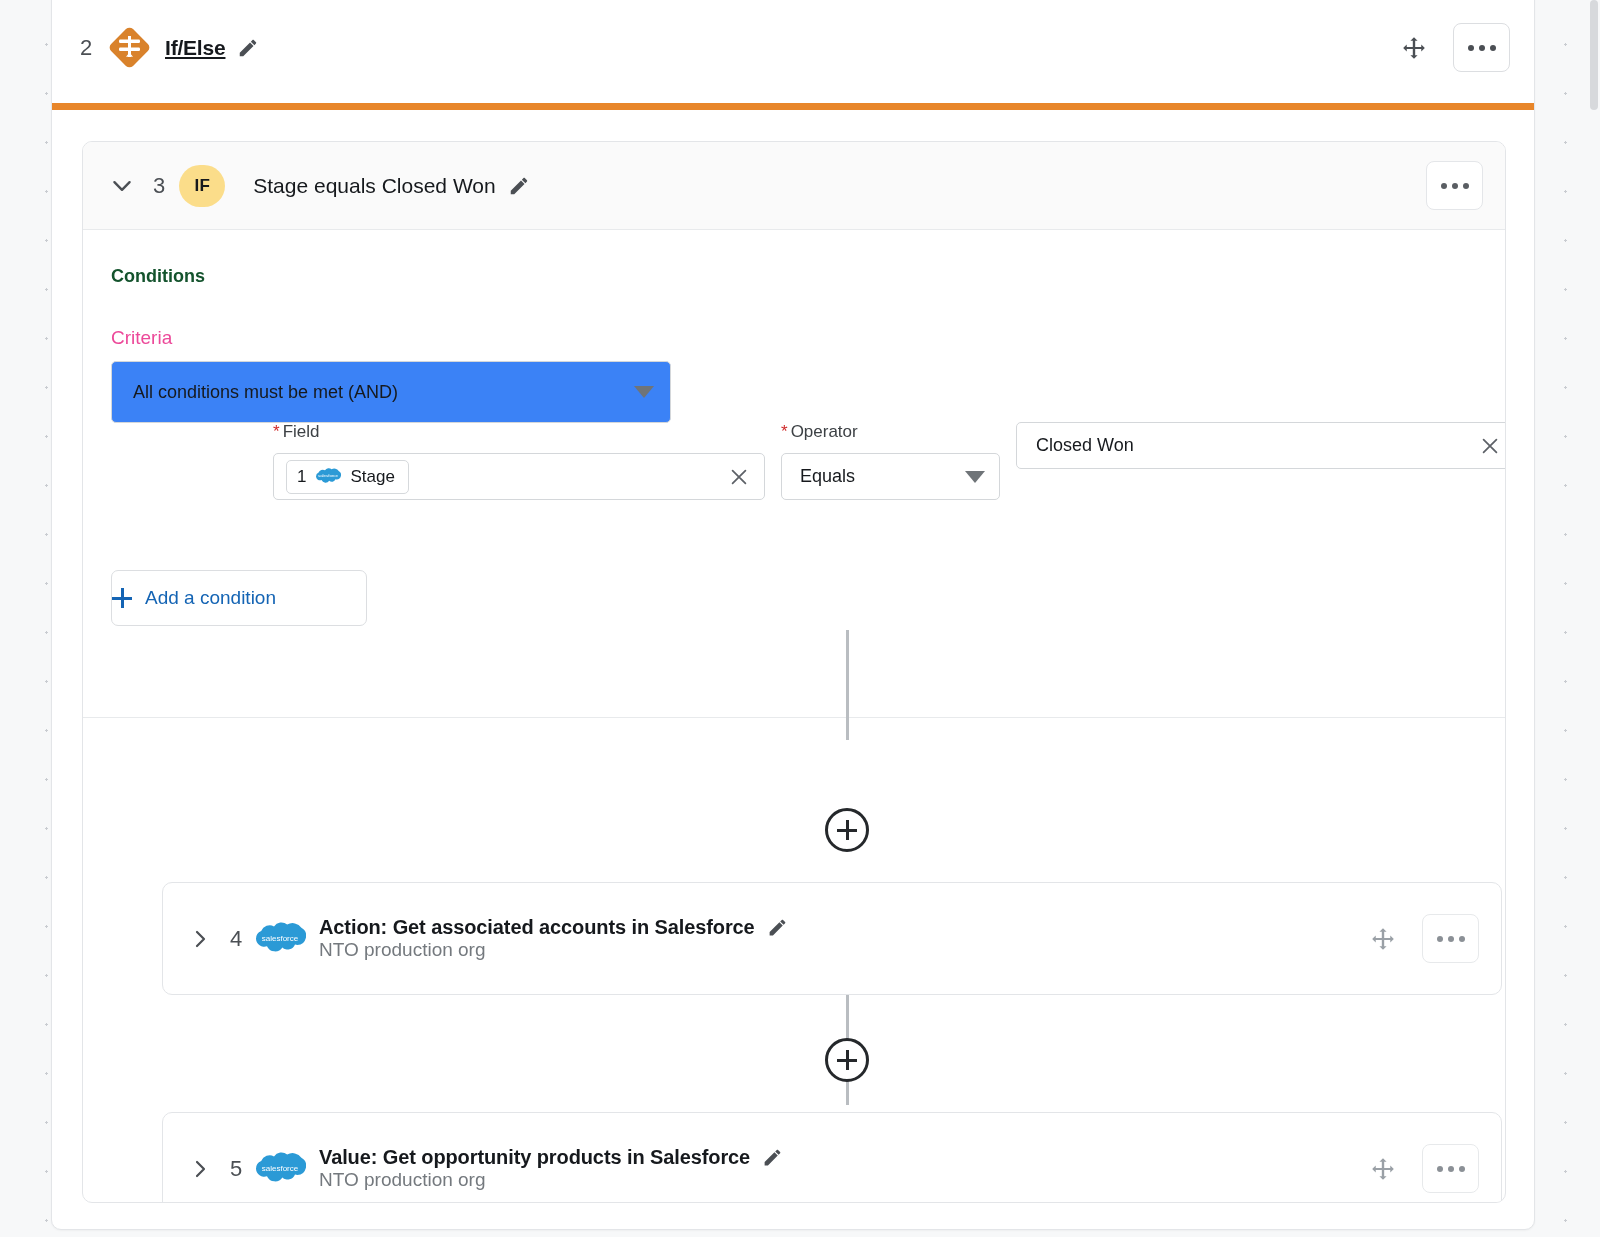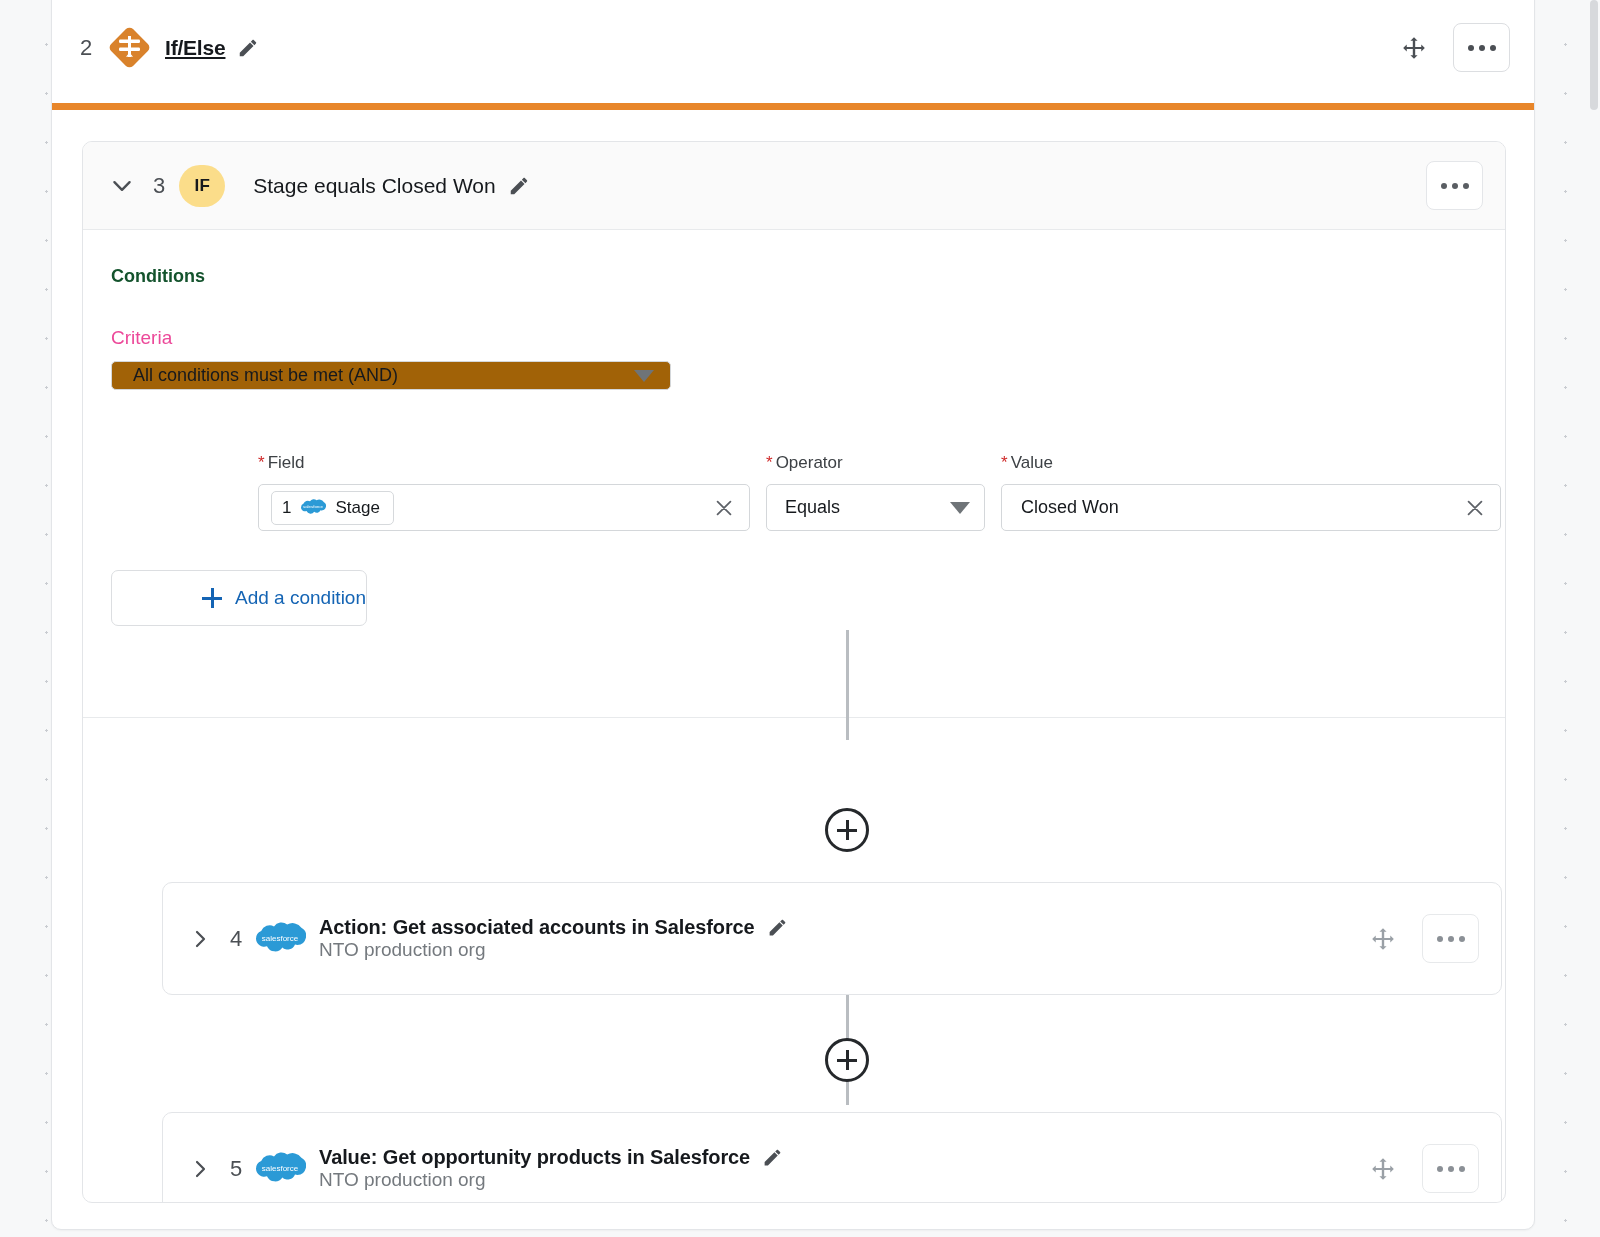--- a/index.html
+++ b/index.html
@@ -145,45 +145,44 @@
     color: #14532d;
   }
   .criteria-label {
     margin-top: 40px;
     font-size: 19px;
     color: #ec4899;
   }
   .select-box {
     margin-top: 12px;
     width: 560px;
-    height: 29px;
+    height: 62px;
     border: 1px solid #d4d7da;
     border-radius: 5px;
-    background: #a16207;
+    background: #3b82f6;
     display: flex;
     align-items: center;
     padding: 0 16px 0 21px;
     font-size: 18px;
     color: #16191d;
   }
   .caret {
     margin-left: auto;
     width: 0; height: 0;
     border-left: 10px solid transparent;
     border-right: 10px solid transparent;
     border-top: 12px solid #6f7478;
   }
 
   .cond-row {
     position: absolute;
-    left: 175px;
+    left: 190px;
     top: 192px;
     display: flex;
     align-items: flex-start;
-    margin-top: 31px;
   }
   .field-group { display: flex; flex-direction: column; }
   .req-label {
     font-size: 17px;
     color: #3d4145;
     margin-bottom: 11px;
   }
   .req-label .star { color: #cf2a2a; margin-right: 3px; }
 
   .input-box {
@@ -221,21 +220,21 @@
     position: absolute;
     left: 28px;
     top: 340px;
     width: 256px;
     height: 56px;
     border: 1px solid #dcdee1;
     border-radius: 7px;
     background: #fff;
     display: flex;
     align-items: center;
-    justify-content: flex-end;
+    justify-content: flex-start;
     gap: 13px;
     color: #1464b4;
     font-size: 19px;
   }
   .plus-small {
     position: relative;
     width: 20px; height: 20px;
   }
   .plus-small::before, .plus-small::after {
     content: ""; position: absolute; background: #1464b4;
@@ -432,23 +431,20 @@
             <div class="req-label">
               <span class="star">*</span><span>Operator</span>
             </div>
             <div class="input-box w-operator">
               <span>Equals</span>
               <span class="caret"></span>
             </div>
           </div>
 
           <div class="field-group" style="margin-left:16px;">
-            <div class="req-label">
-              <span class="star">*</span><span>Value</span>
-            </div>
             <div class="input-box w-value">
               <span>Closed Won</span>
               <span class="x-btn">
                 <svg width="22" height="22" viewBox="0 0 24 24">
                   <path d="M5 5 L19 19 M19 5 L5 19" stroke="#5d6167" stroke-width="1.9" stroke-linecap="round"></path>
                 </svg>
               </span>
             </div>
           </div>
 

